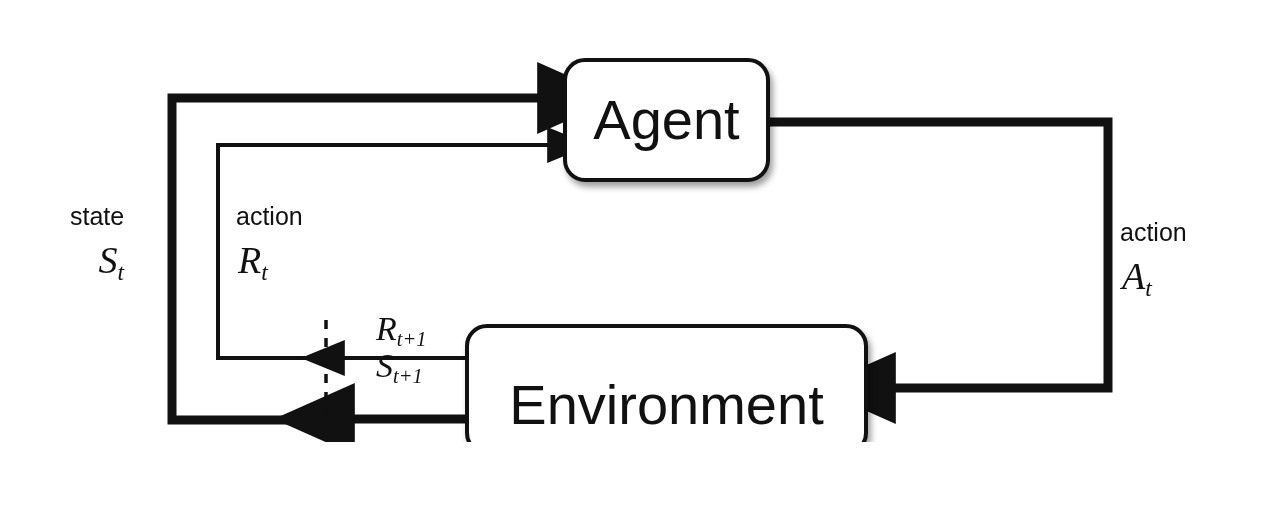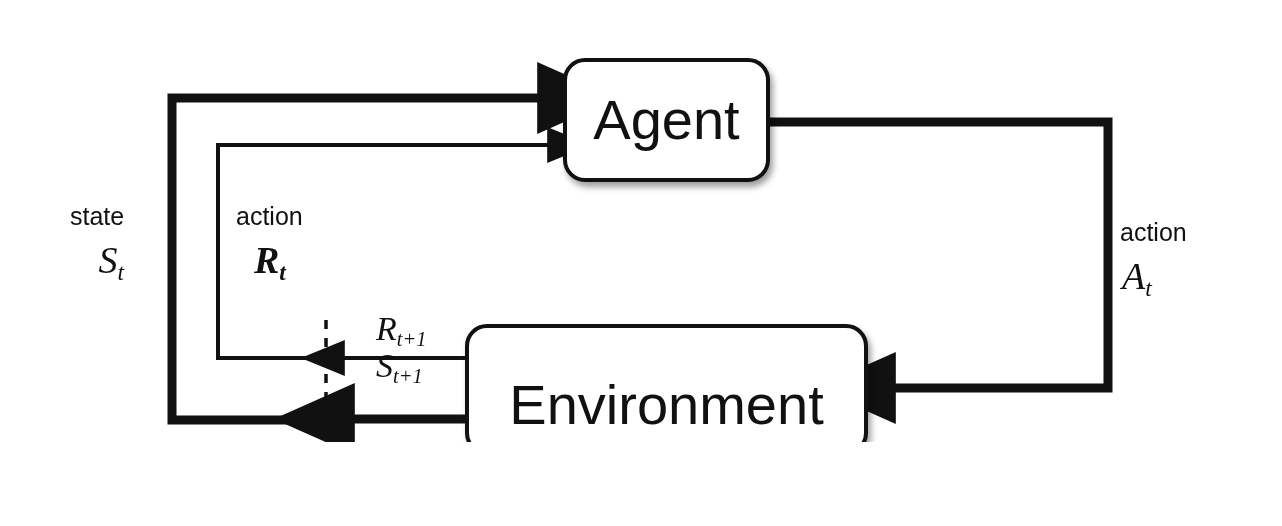--- a/index.html
+++ b/index.html
@@ -91,21 +91,21 @@
     line-height: 1;
   }
   .math-small .sub {
     font-size: 0.6em;
     vertical-align: -0.3em;
   }
 
   #state-label   { left: 70px;  top: 204px; text-align: left; }
   #state-label .math { margin-left: 26px; text-align: right; }
   #reward-label  { left: 236px; top: 204px; text-align: left; }
-  #reward-label .math { margin-left: 18px; font-weight: bold; }
+  #reward-label .math { margin-left: 2px; }
   #action-label  { left: 1120px; top: 220px; text-align: left; }
   #action-label .math { margin-left: 2px; }
 
   #reward-next-label { left: 376px; top: 312px; }
   #state-next-label  { left: 376px; top: 349px; }
 </style>
 </head>
 <body>
 
 <div id="diagram-canvas">

